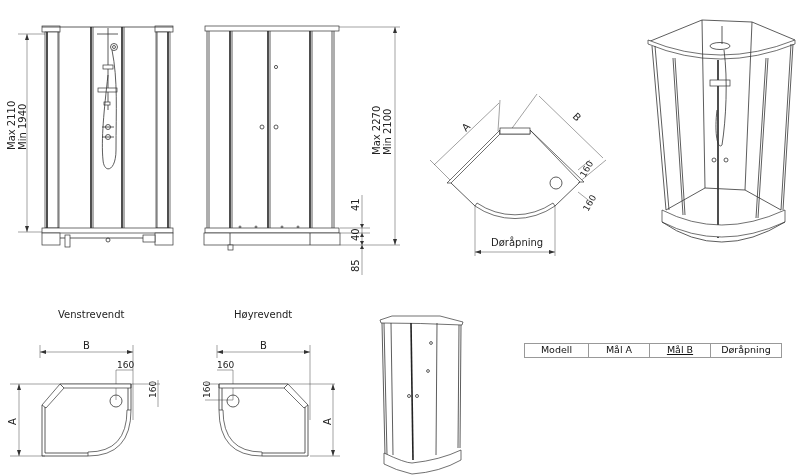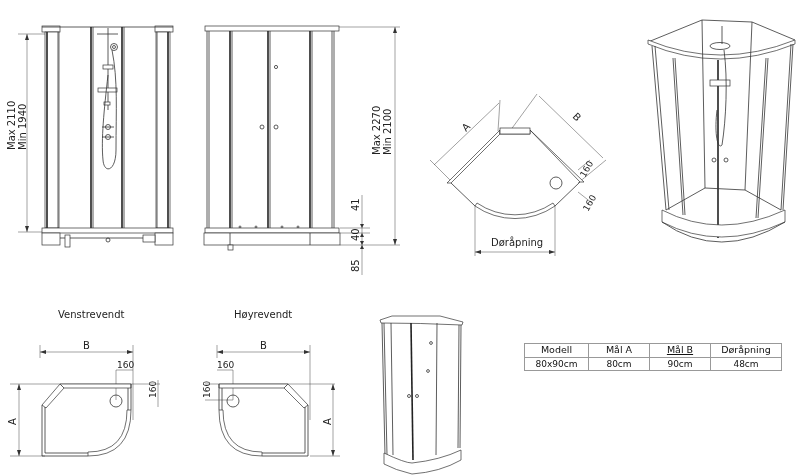--- a/index.html
+++ b/index.html
@@ -259,20 +259,14 @@
 <table class="spec">
   <thead>
     <tr>
       <th class="c0">Modell</th>
       <th class="c1">Mål A</th>
       <th class="c2">Mål B</th>
       <th class="c3">Døråpning</th>
     </tr>
   </thead>
   <tbody>
-    <tr>
-      <td>80x90cm</td>
-      <td>80cm</td>
-      <td>90cm</td>
-      <td>48cm</td>
-    </tr>
   </tbody>
 </table>
 
 </body></html>

